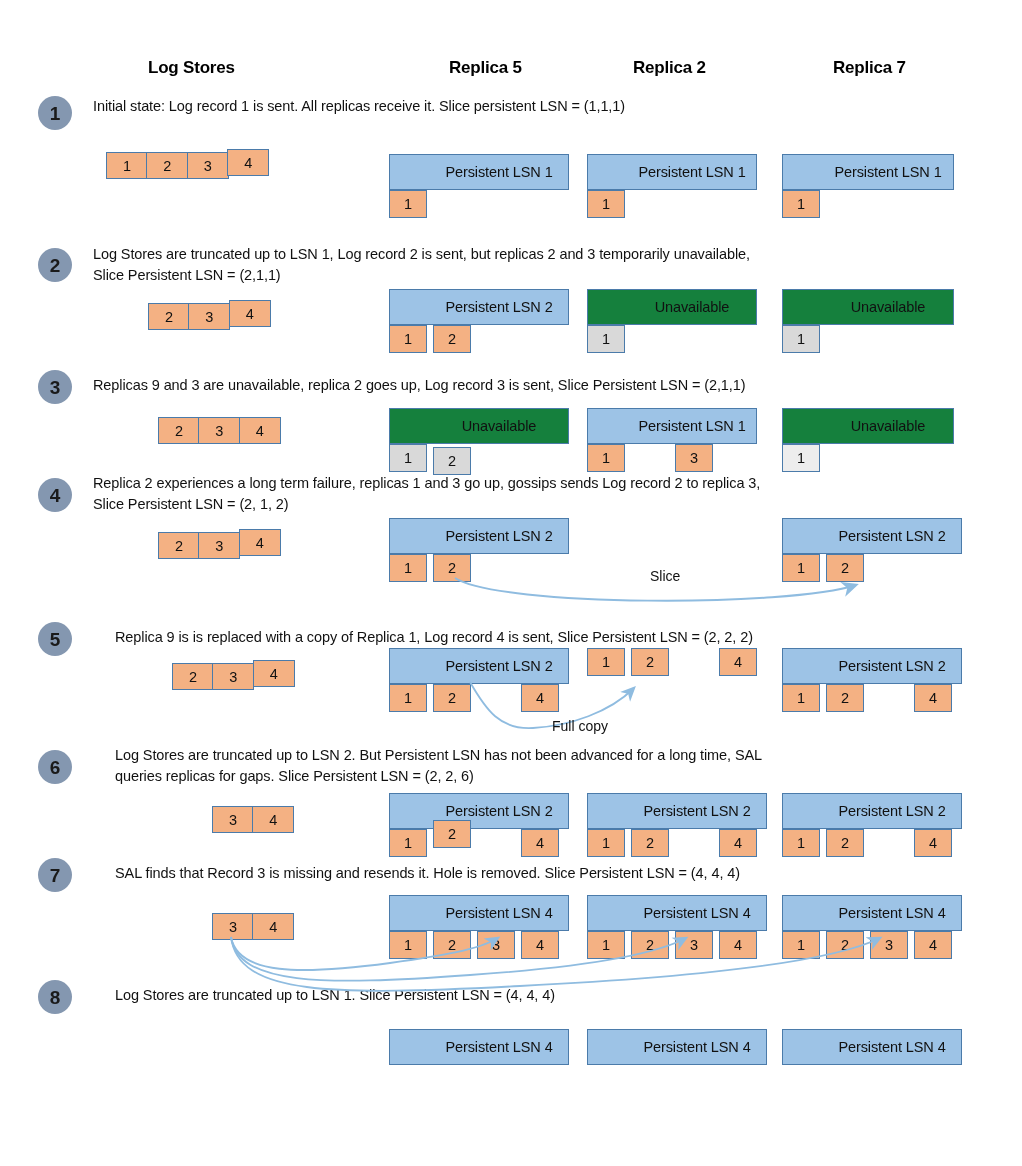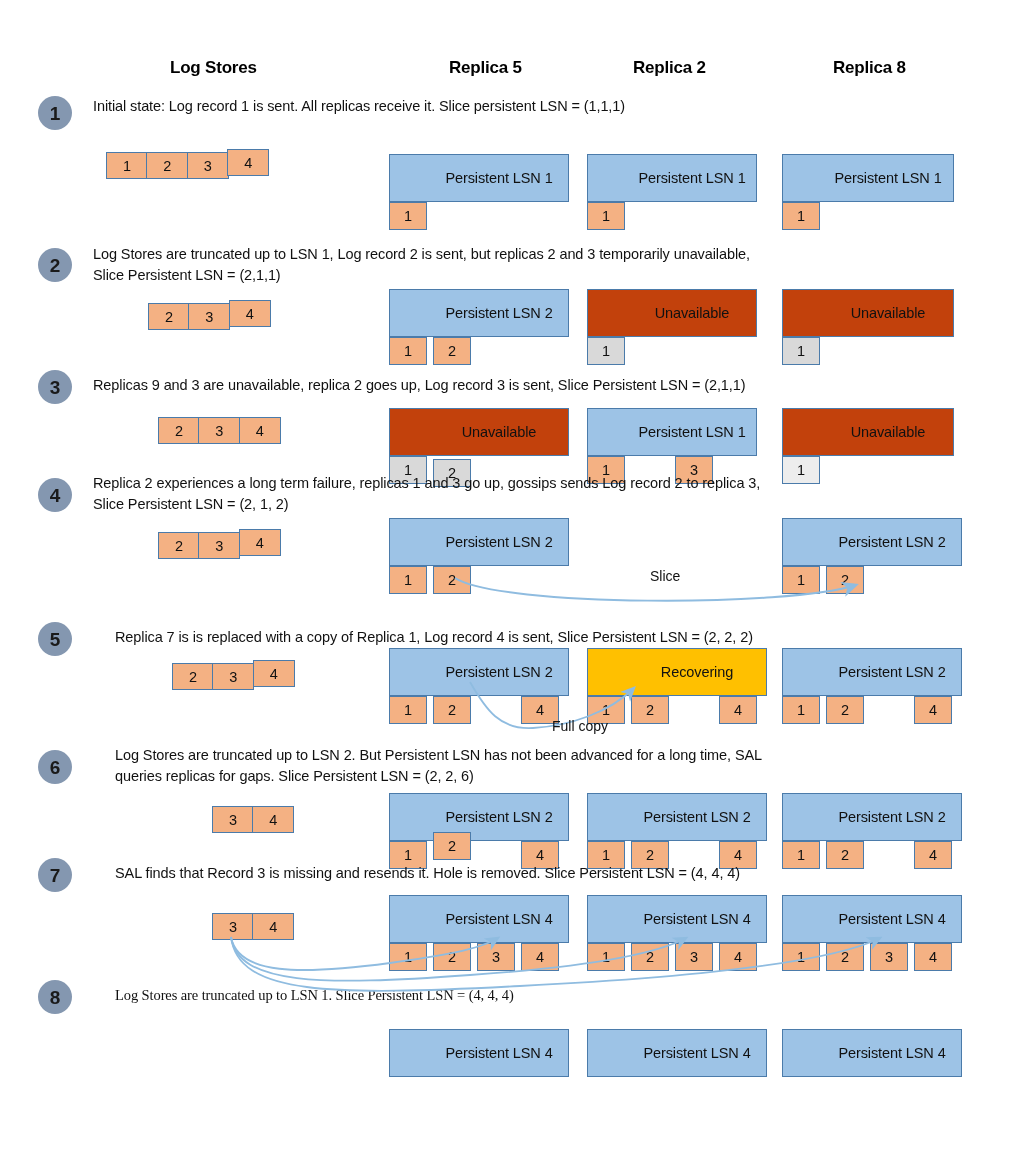--- a/index.html
+++ b/index.html
@@ -77,33 +77,33 @@
   }
   .ls-cell:first-child { margin-left: 0; }
   .ls-cell.raised { position: relative; top: -3px; }
 
   
   .replica {
     position: absolute;
   }
   .replica-head {
     box-sizing: border-box;
-    height: 48px;
+    height: 36px;
     border: 1.8px solid #4B7BAA;
     display: flex;
     align-items: center;
     justify-content: center;
     font-size: 14.5px;
     color: #111;
     white-space: nowrap;
     letter-spacing: -0.1px;
     padding-left: 40px;
   }
   .replica-head.ok       { background: #9DC3E6; }
-  .replica-head.down     { background: #c2410c; }
+  .replica-head.down     { background: #15803d; }
   .replica-head.recover  { background: #FFC000; }
 
   .replica-cells {
     position: relative;
     height: 30px;
   }
   .rc {
     position: absolute;
     top: 0;
     width: 38px;
@@ -145,24 +145,24 @@
     white-space: nowrap;
     letter-spacing: -0.2px;
   }
 </style>
 </head>
 <body>
 
 <div id="canvas">
 
   <div id="headers">
-      <div class="col-header" style="left: 170px; top: 58px;">Log Stores</div>
+      <div class="col-header" style="left: 148px; top: 58px;">Log Stores</div>
       <div class="col-header" style="left: 449px; top: 58px;">Replica 5</div>
       <div class="col-header" style="left: 633px; top: 58px;">Replica 2</div>
-      <div class="col-header" style="left: 833px; top: 58px;">Replica 8</div>
+      <div class="col-header" style="left: 833px; top: 58px;">Replica 7</div>
     </div>
 
   <div id="steps">
       <div class="step-badge" style="left: 38px; top: 96px;">1</div>
       <div class="step-text" style="left: 93px; top: 96px; white-space: pre-line;">Initial state: Log record 1 is sent. All replicas receive it. Slice persistent LSN = (1,1,1)</div>
       <div class="logstore" style="left: 106px; top: 152px;">
         <div class="ls-cell">1</div>
         <div class="ls-cell">2</div>
         <div class="ls-cell">3</div>
         <div class="ls-cell raised">4</div>
@@ -255,36 +255,35 @@
         </div>
       </div>
       <div class="replica" style="left: 782px; top: 518px; width: 180px;">
         <div class="replica-head ok" style="width: 180px;">Persistent LSN 2</div>
         <div class="replica-cells" style="width: 180px;">
           <div class="rc filled" style="left: 0px; top: 0px;">1</div>
           <div class="rc filled" style="left: 44px; top: 0px;">2</div>
         </div>
       </div>
       <div class="step-badge" style="left: 38px; top: 622px;">5</div>
-      <div class="step-text" style="left: 115px; top: 627px; white-space: pre-line;">Replica 7 is is replaced with a copy of Replica 1, Log record 4 is sent, Slice Persistent LSN = (2, 2, 2)</div>
+      <div class="step-text" style="left: 115px; top: 627px; white-space: pre-line;">Replica 9 is is replaced with a copy of Replica 1, Log record 4 is sent, Slice Persistent LSN = (2, 2, 2)</div>
       <div class="logstore" style="left: 172px; top: 663px;">
         <div class="ls-cell">2</div>
         <div class="ls-cell">3</div>
         <div class="ls-cell raised">4</div>
       </div>
       <div class="replica" style="left: 389px; top: 648px; width: 180px;">
         <div class="replica-head ok" style="width: 180px;">Persistent LSN 2</div>
         <div class="replica-cells" style="width: 180px;">
           <div class="rc filled" style="left: 0px; top: 0px;">1</div>
           <div class="rc filled" style="left: 44px; top: 0px;">2</div>
           <div class="rc filled" style="left: 132px; top: 0px;">4</div>
         </div>
       </div>
       <div class="replica" style="left: 587px; top: 648px; width: 180px;">
-        <div class="replica-head recover" style="width: 180px;">Recovering</div>
         <div class="replica-cells" style="width: 180px;">
           <div class="rc filled" style="left: 0px; top: 0px;">1</div>
           <div class="rc filled" style="left: 44px; top: 0px;">2</div>
           <div class="rc filled" style="left: 132px; top: 0px;">4</div>
         </div>
       </div>
       <div class="replica" style="left: 782px; top: 648px; width: 180px;">
         <div class="replica-head ok" style="width: 180px;">Persistent LSN 2</div>
         <div class="replica-cells" style="width: 180px;">
           <div class="rc filled" style="left: 0px; top: 0px;">1</div>
@@ -350,21 +349,21 @@
       <div class="replica" style="left: 782px; top: 895px; width: 180px;">
         <div class="replica-head ok" style="width: 180px;">Persistent LSN 4</div>
         <div class="replica-cells" style="width: 180px;">
           <div class="rc filled" style="left: 0px; top: 0px;">1</div>
           <div class="rc filled" style="left: 44px; top: 0px;">2</div>
           <div class="rc filled" style="left: 88px; top: 0px;">3</div>
           <div class="rc filled" style="left: 132px; top: 0px;">4</div>
         </div>
       </div>
       <div class="step-badge" style="left: 38px; top: 980px;">8</div>
-      <div class="step-text" style="left: 115px; top: 985px; white-space: pre-line; font-family: Liberation Serif, serif;">Log Stores are truncated up to LSN 1. Slice Persistent LSN = (4, 4, 4)</div>
+      <div class="step-text" style="left: 115px; top: 985px; white-space: pre-line;">Log Stores are truncated up to LSN 1. Slice Persistent LSN = (4, 4, 4)</div>
       <div class="replica" style="left: 389px; top: 1029px; width: 180px;">
         <div class="replica-head ok" style="width: 180px;">Persistent LSN 4</div>
         <div class="replica-cells" style="width: 180px;"></div>
       </div>
       <div class="replica" style="left: 587px; top: 1029px; width: 180px;">
         <div class="replica-head ok" style="width: 180px;">Persistent LSN 4</div>
         <div class="replica-cells" style="width: 180px;"></div>
       </div>
       <div class="replica" style="left: 782px; top: 1029px; width: 180px;">
         <div class="replica-head ok" style="width: 180px;">Persistent LSN 4</div>

